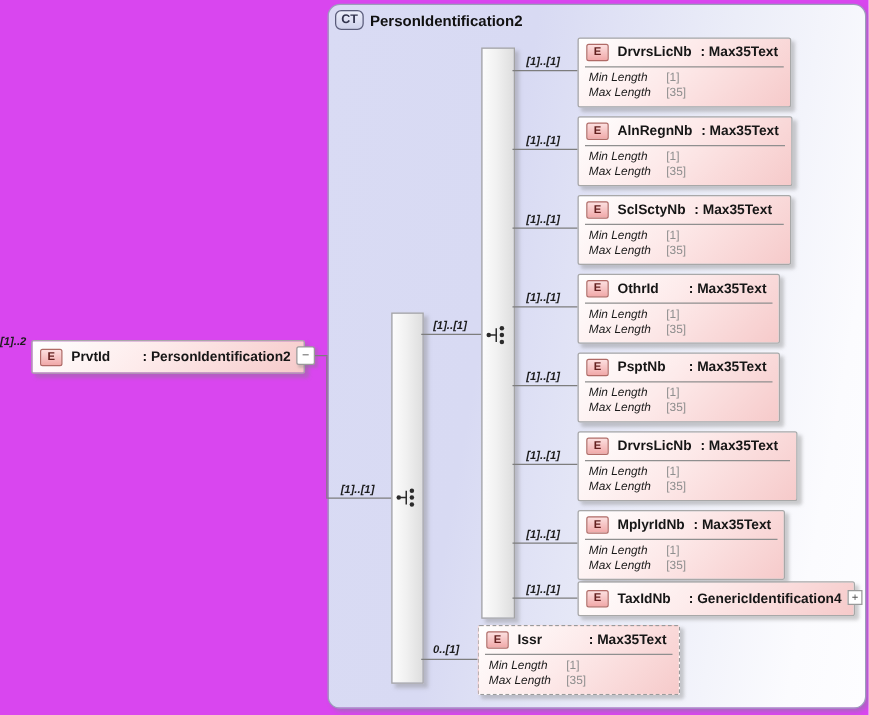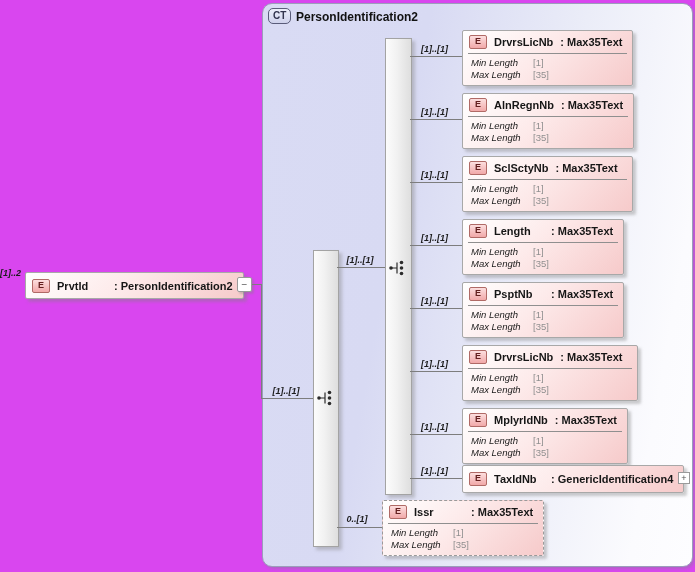--- a/index.html
+++ b/index.html
@@ -158,21 +158,21 @@
       <div class="c-row"><span class="c-label">Min Length</span><span class="c-val">[1]</span></div>
       <div class="c-row"><span class="c-label">Max Length</span><span class="c-val">[35]</span></div>
     </div>
   </div>
 
   <span class="card" style="left:410px;top:233px;width:49px;">[1]..[1]</span>
   <div class="hline" style="left:410px;top:245px;width:52px;"></div>
   <div class="el-box" style="left:462px;top:219px;min-width:155px;">
     <div class="box-title">
       <span class="e-badge">E</span>
-      <span class="el-name">Length</span>
+      <span class="el-name">OthrId</span>
       <span class="el-type">: Max35Text</span>
     </div>
     <div class="constraints">
       <div class="c-row"><span class="c-label">Min Length</span><span class="c-val">[1]</span></div>
       <div class="c-row"><span class="c-label">Max Length</span><span class="c-val">[35]</span></div>
     </div>
   </div>
 
   <span class="card" style="left:410px;top:296px;width:49px;">[1]..[1]</span>
   <div class="hline" style="left:410px;top:308px;width:52px;"></div>

